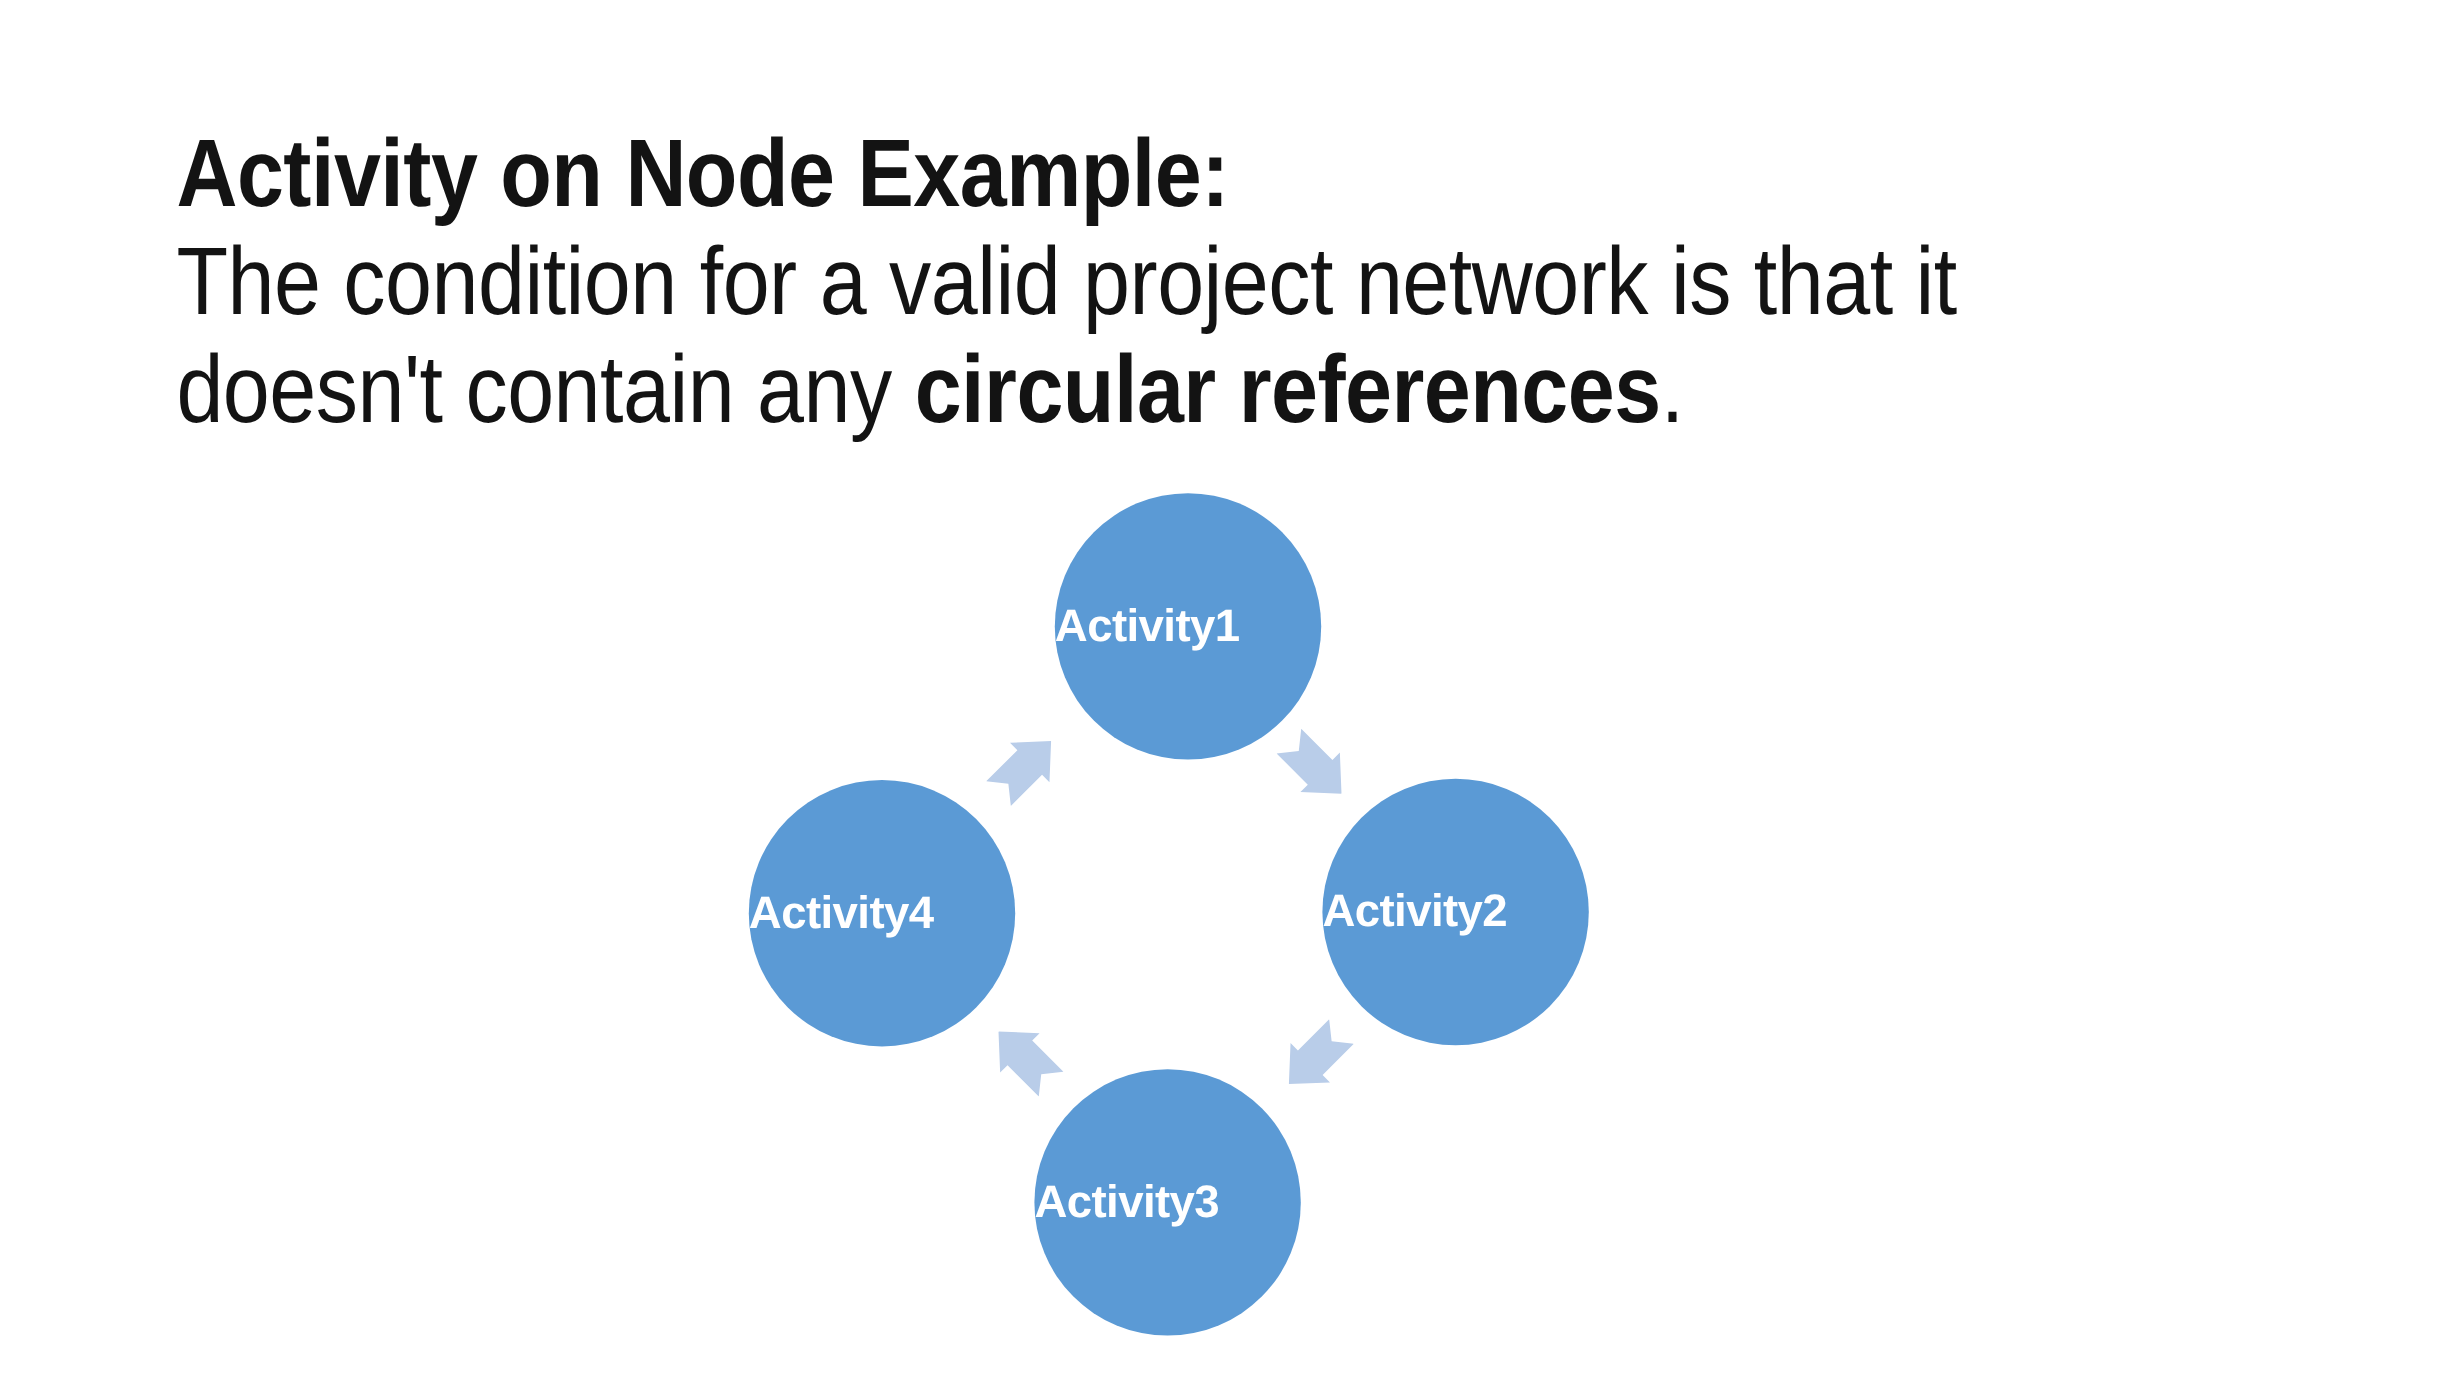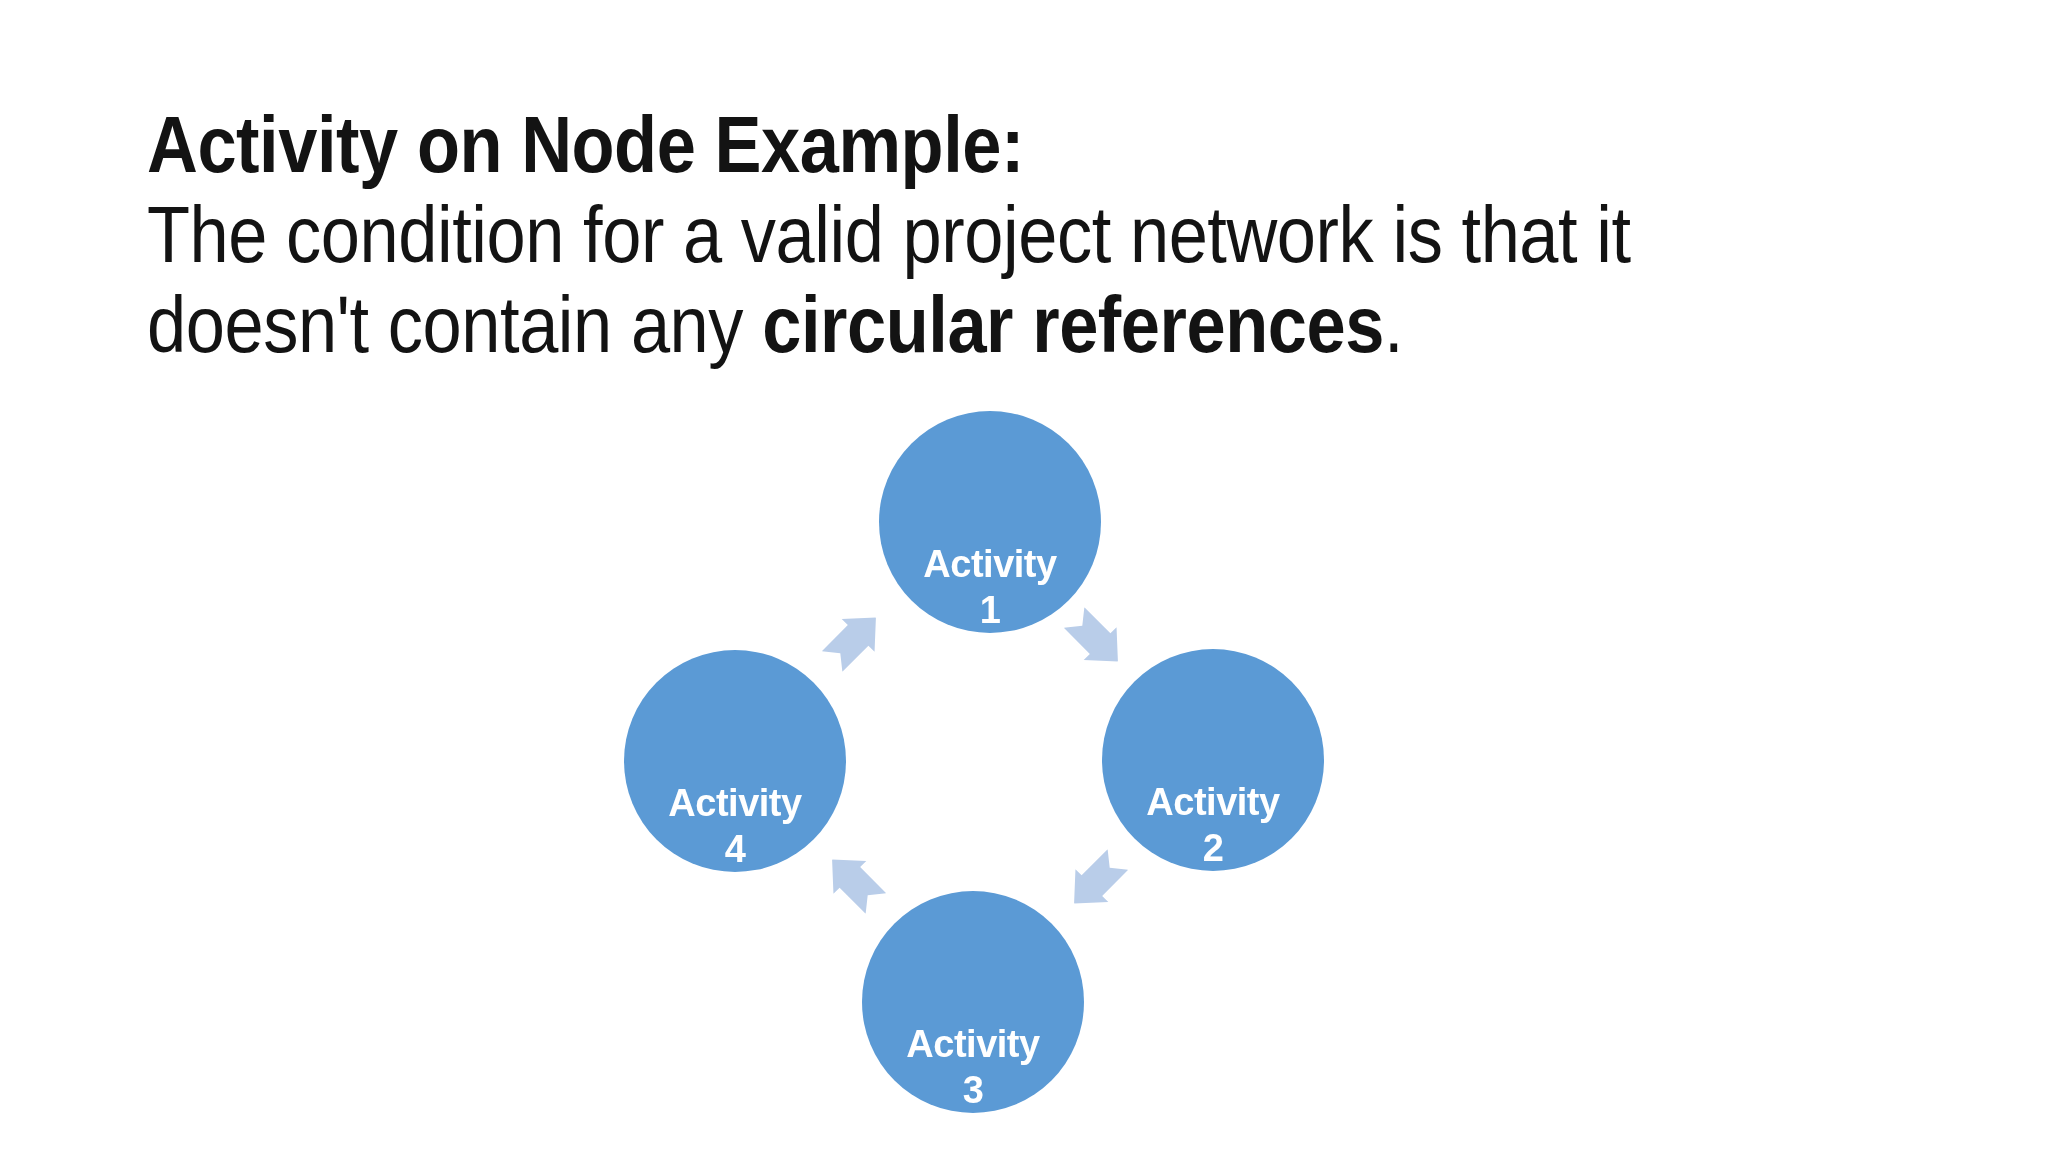--- a/index.html
+++ b/index.html
@@ -32,23 +32,22 @@
   
   .diagram { position: absolute; left: 0; top: 0; width: 2048px; height: 1152px; }
 
   .node {
     position: absolute;
     width: 222px;
     height: 222px;
     border-radius: 50%;
     background: #5b9ad5;
     display: flex;
-    flex-direction: column;
     align-items: center;
-    justify-content: flex-end;
+    justify-content: flex-start;
     color: #ffffff;
     font-weight: bold;
     font-size: 38px;
     line-height: 46px;
     letter-spacing: -0.5px;
     text-align: center;
   }
   .node-1 { left: 879px;  top: 411px; }
   .node-2 { left: 1102px; top: 649px; }
   .node-3 { left: 862px;  top: 891px; }

